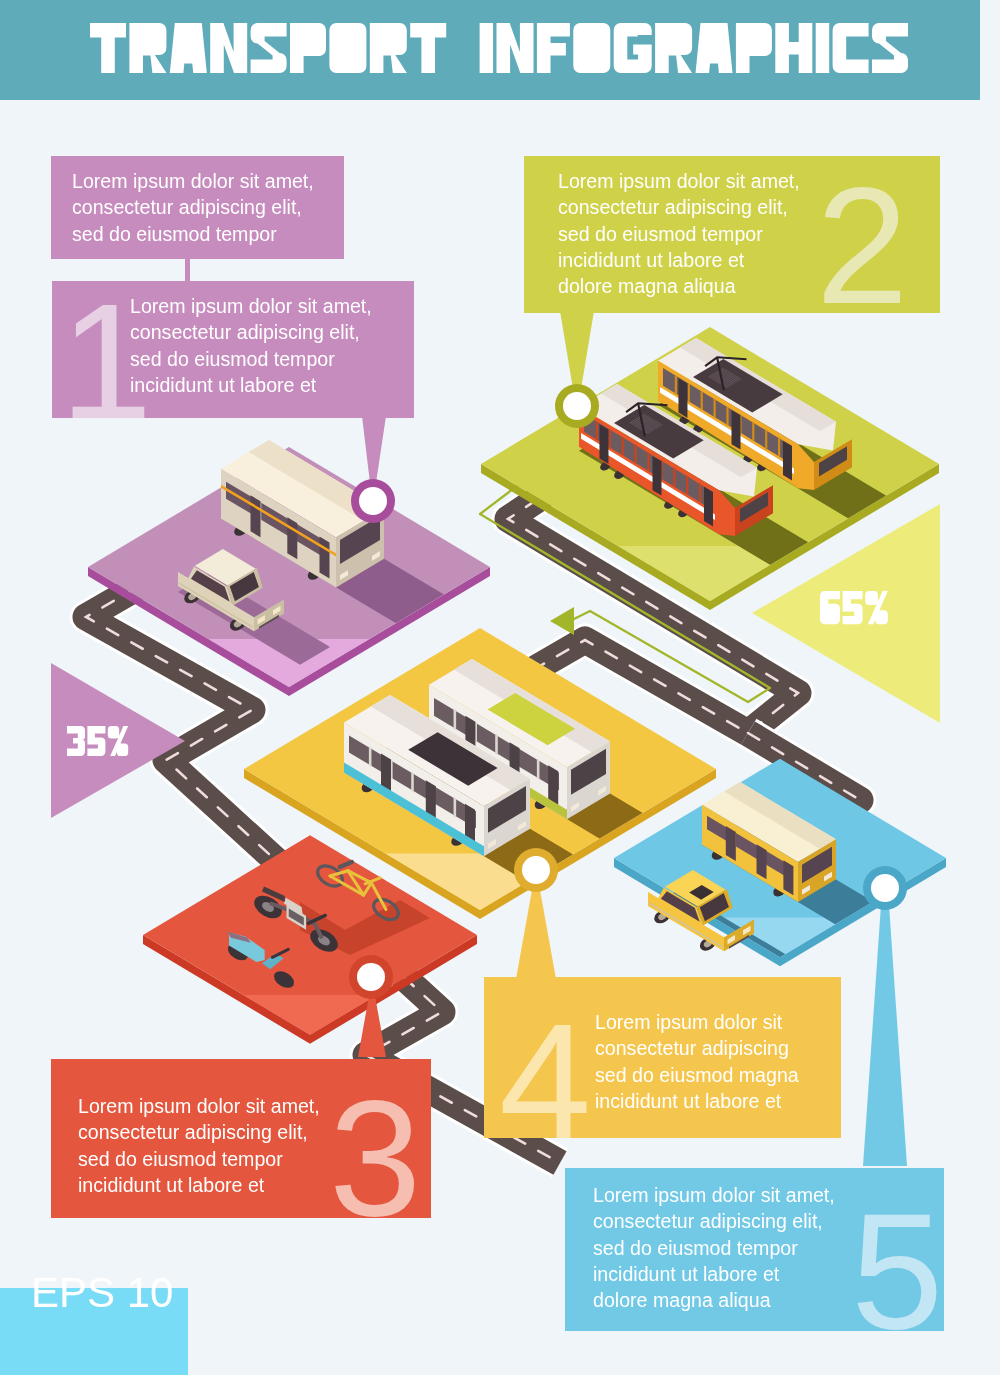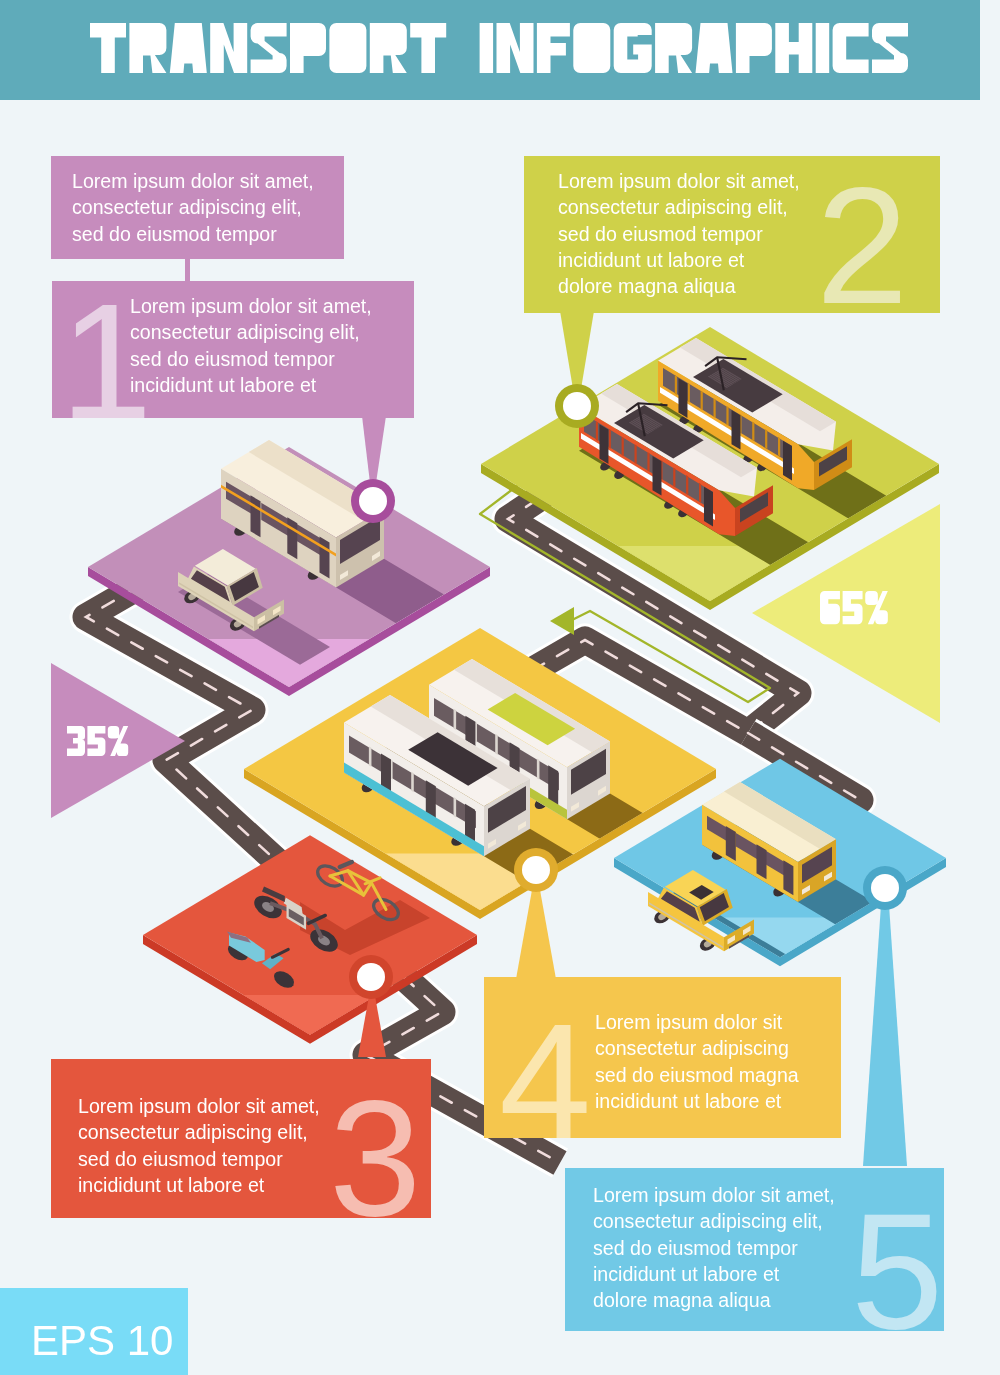--- a/index.html
+++ b/index.html
@@ -5,21 +5,21 @@
 html,body{margin:0;padding:0;}
 body{width:1000px;height:1375px;background:#eff5f8;overflow:hidden;position:relative;
      font-family:"Liberation Sans",sans-serif;}
 #stage{position:absolute;left:0;top:0;width:980px;height:1375px;overflow:hidden;}
 svg.layer{position:absolute;left:0;top:0;width:1000px;height:1375px;}
 .header-band{position:absolute;left:0;top:0;width:1000px;height:100px;background:#5fabba;}
 .panel{position:absolute;box-sizing:border-box;overflow:hidden;}
 .ptext{position:absolute;color:#ffffff;font-size:19.6px;line-height:26.3px;white-space:pre-line;}
 .pnum{position:absolute;font-weight:400;line-height:1;font-size:228px;}
 .eps-band{position:absolute;left:0;top:1288px;width:188px;height:87px;background:#79dcf7;}
-.eps-label{position:absolute;left:31px;top:1320px;color:#ffffff;font-size:42px;line-height:1;text-align:right;}
+.eps-label{position:absolute;left:31px;top:1272px;color:#ffffff;font-size:42px;line-height:1;text-align:right;}
 </style>
 </head>
 <body>
 
 <div id="stage">
   <svg class="layer" viewBox="0 0 1000 1375">
       <defs>
         <clipPath id="clip-green">
           <path d="M481.0,464.0L710.0,327.1L939.0,464.0L710.0,600.9Z"></path>
         </clipPath>

